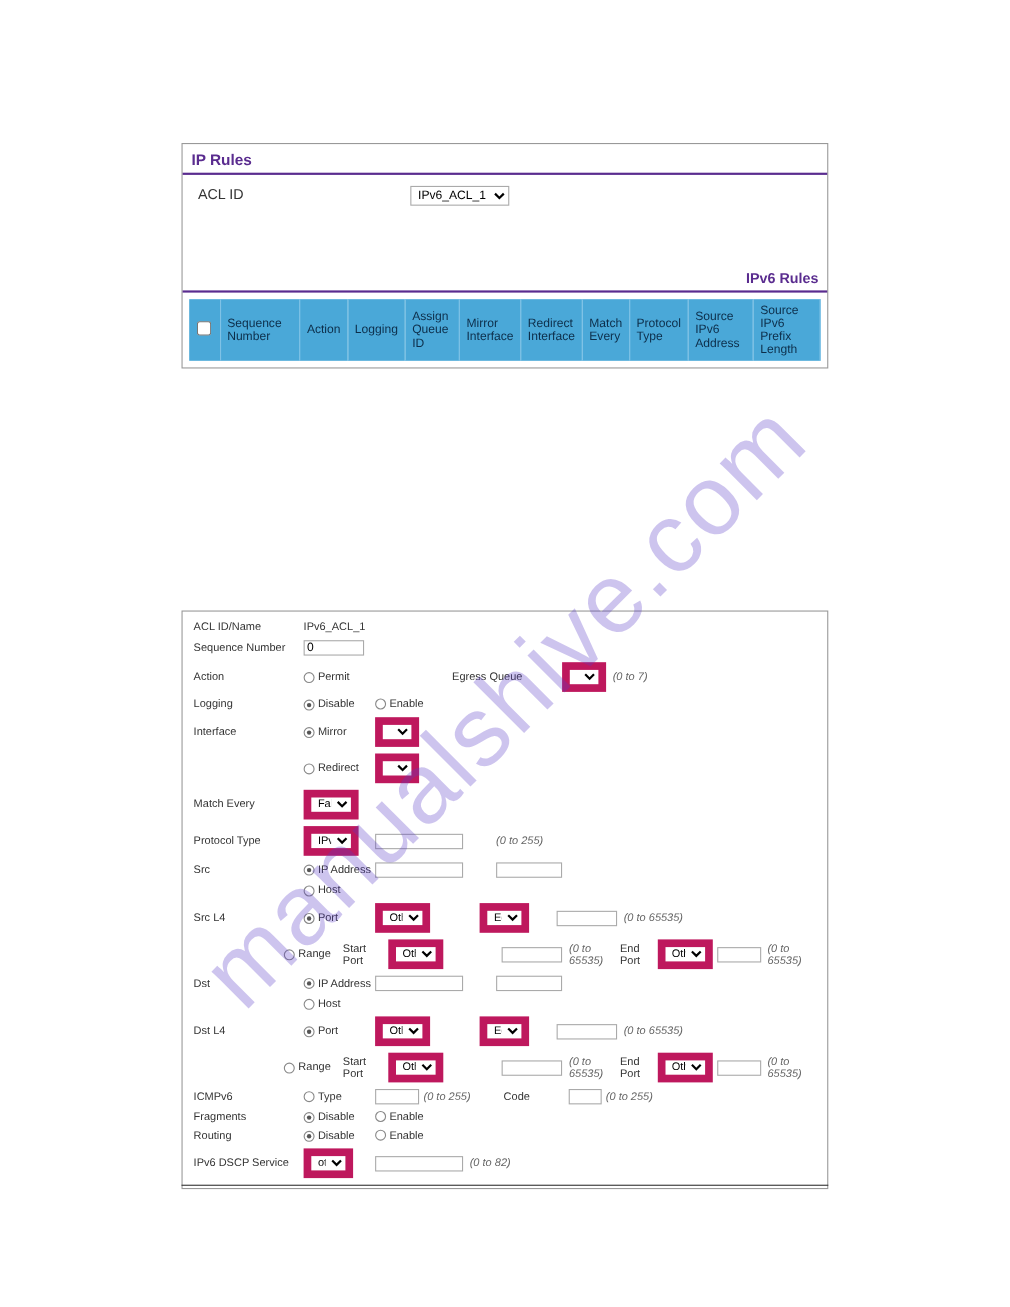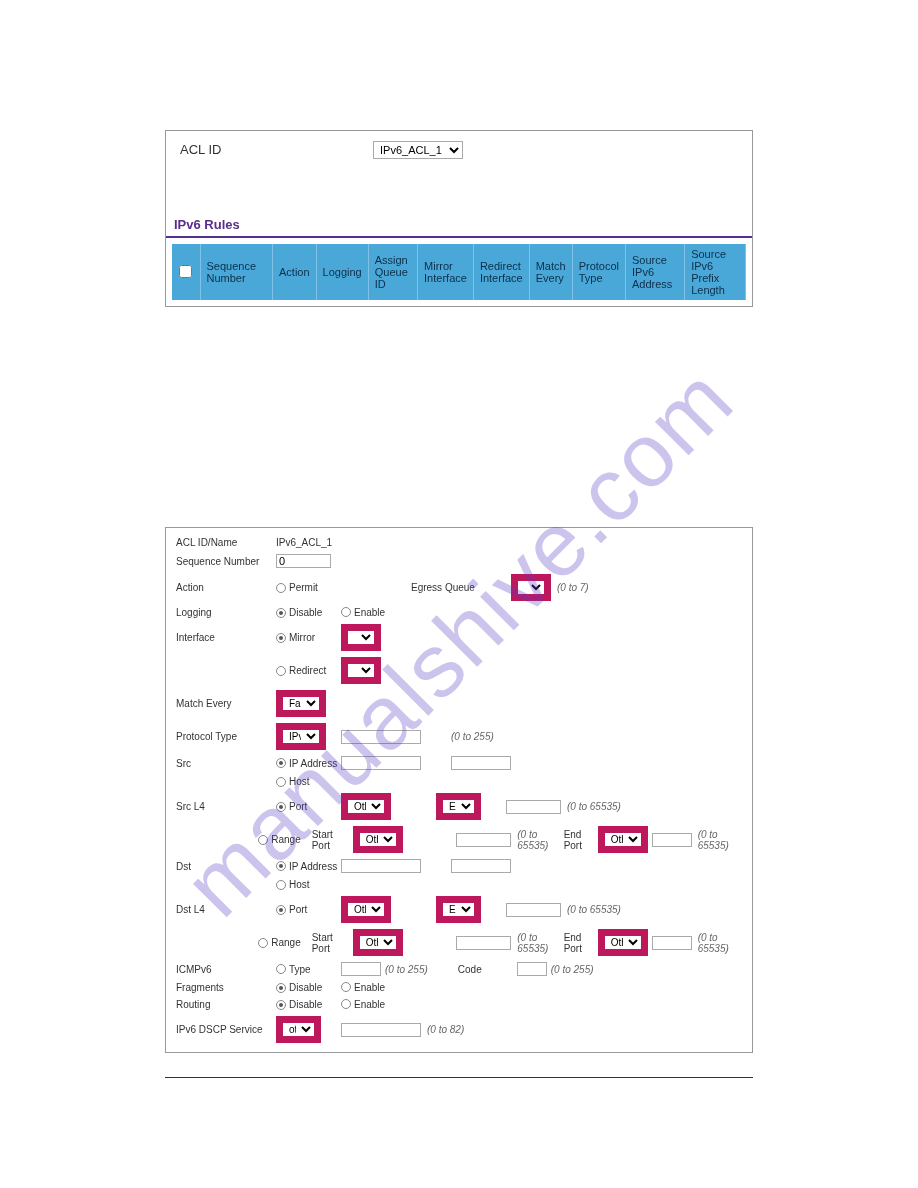--- a/index.html
+++ b/index.html
@@ -20,20 +20,21 @@
     font-weight: bold;
     padding: 6px 8px 4px 8px;
     border-bottom: 2px solid #5a2c8f;
   }
   .sub-title {
     color: #5a2c8f;
     font-size: 13px;
     font-weight: bold;
     padding: 8px 8px 4px 8px;
     border-bottom: 2px solid #5a2c8f;
+    text-align: right;
   }
   .field-row { padding: 10px 14px; }
   .field-label { display: inline-block; width: 190px; color: #333; font-size: 13px; }
   select, input[type="text"] {
     border: 1px solid #aaa;
     font-size: 11px;
     padding: 1px 2px;
     background: #fff;
   }
   .gap { height: 40px; }
@@ -88,20 +89,21 @@
     pointer-events: none;
     letter-spacing: 2px;
   }
 </style>
 </head>
 <body>
 
 <div class="outer">
 
   <div class="panel">
+    <div class="section-title">IP Rules</div>
     <div class="field-row">
       <span class="field-label">ACL ID</span>
       <select style="width:90px;">
         <option>IPv6_ACL_1</option>
       </select>
     </div>
     <div class="gap"></div>
     <div class="sub-title">IPv6 Rules</div>
     <div class="rules-block">
       <table class="rules-table">

